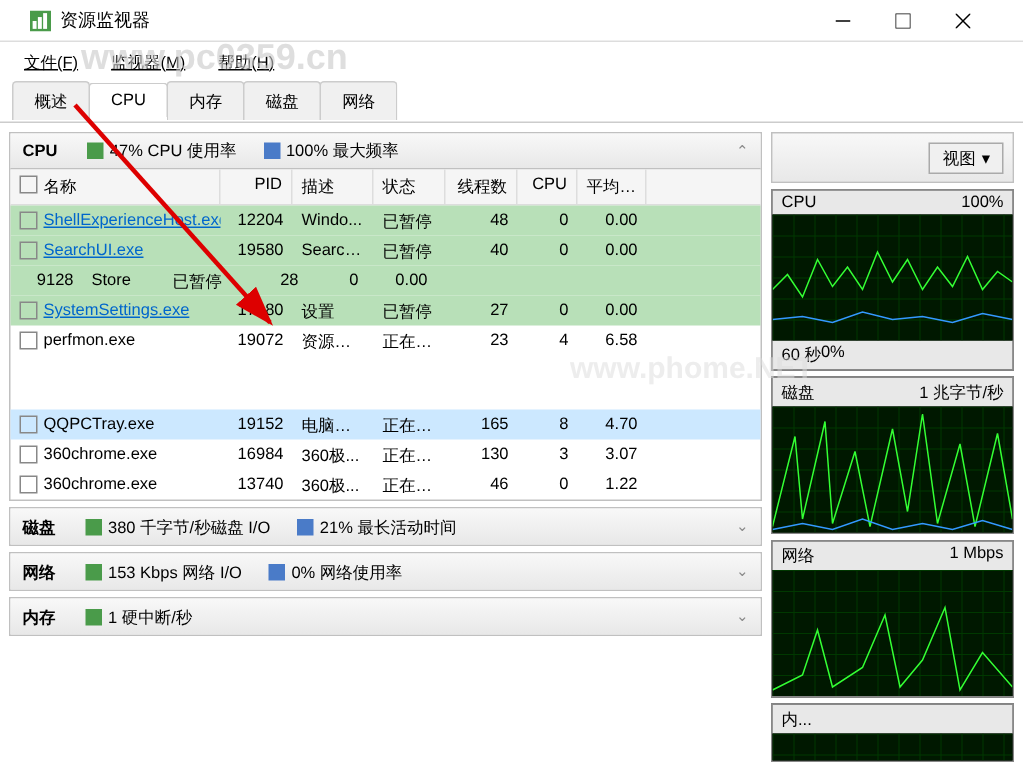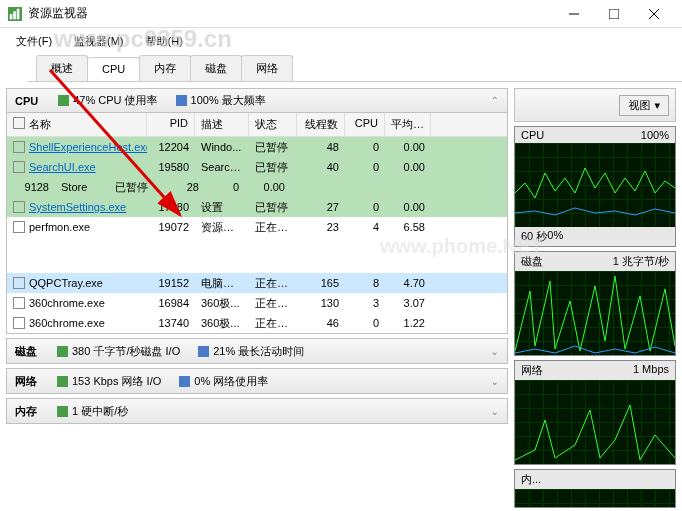--- a/index.html
+++ b/index.html
@@ -1,27 +1,27 @@
 <!DOCTYPE html>
 <html><head>
 <meta charset="utf-8">
 <style>
 * { margin: 0; padding: 0; box-sizing: border-box; font-family: "Microsoft YaHei", sans-serif; font-size: 11px; }
 body { background: #fff; width: 682px; height: 511px; overflow: hidden; position: relative; }
 .watermark { position: absolute; top: 25px; left: 40px; font-size: 24px; font-weight: bold; color: rgba(200,200,200,0.6); z-index: 100; pointer-events: none; margin-left: 14px; }
 .watermark2 { position: absolute; top: 235px; left: 380px; font-size: 20px; font-weight: bold; color: rgba(220,220,220,0.5); z-index: 100; pointer-events: none; }
 .arrow { position: absolute; top: 60px; left: 40px; z-index: 99; pointer-events: none; }
-.titlebar { height: 28px; display: flex; align-items: center; padding: 0 8px; border-bottom: 1px solid #ddd; justify-content: center; }
+.titlebar { height: 28px; display: flex; align-items: center; padding: 0 20px; border-bottom: 1px solid #ddd; justify-content: center; }
 .titlebar-icon { width: 14px; height: 14px; margin-right: 6px; }
 .titlebar-title { flex: 1; font-size: 12px; }
 .win-controls { display: flex; }
 .win-btn { width: 40px; height: 26px; display: flex; align-items: center; justify-content: center; cursor: pointer; }
-.menubar { height: 26px; display: flex; align-items: center; padding: 0 6px; gap: 2px; }
+.menubar { height: 26px; display: flex; align-items: center; padding: 0 6px; gap: 2px; text-decoration: underline; }
 .menu-item { padding: 3px 10px; cursor: pointer; }
-.tabs { height: 28px; display: flex; align-items: center; padding: 0 8px; gap: 0; border-bottom: 1px solid #ccc; margin-left: 28px; }
+.tabs { height: 28px; display: flex; align-items: flex-start; padding: 0 8px; gap: 0; border-bottom: 1px solid #ccc; }
 .tab { padding: 5px 14px; border: 1px solid #ccc; border-bottom: none; background: #f0f0f0; cursor: pointer; border-radius: 3px 3px 0 0; margin-right: -1px; }
 .tab.active { background: #fff; position: relative; top: 1px; }
 .content { display: flex; height: calc(100% - 82px); }
 .main-pane { flex: 1; padding: 6px; overflow: hidden; }
 .side-pane { width: 168px; padding: 6px 6px 6px 0; }
 .panel { border: 1px solid #c0c0c0; margin-bottom: 4px; }
 .panel-header { height: 24px; background: linear-gradient(#f8f8f8,#e8e8e8); display: flex; align-items: center; padding: 0 8px; cursor: pointer; border-bottom: 1px solid #c0c0c0; }
 .panel-header.collapsed { border-bottom: none; }
 .panel-title { font-weight: bold; margin-right: 20px; }
 .meter { display: flex; align-items: center; gap: 4px; margin-right: 18px; }

